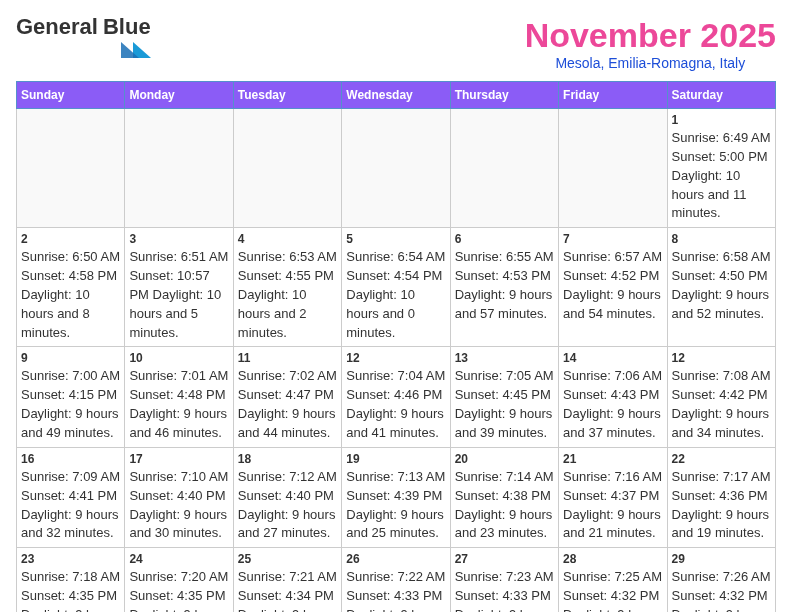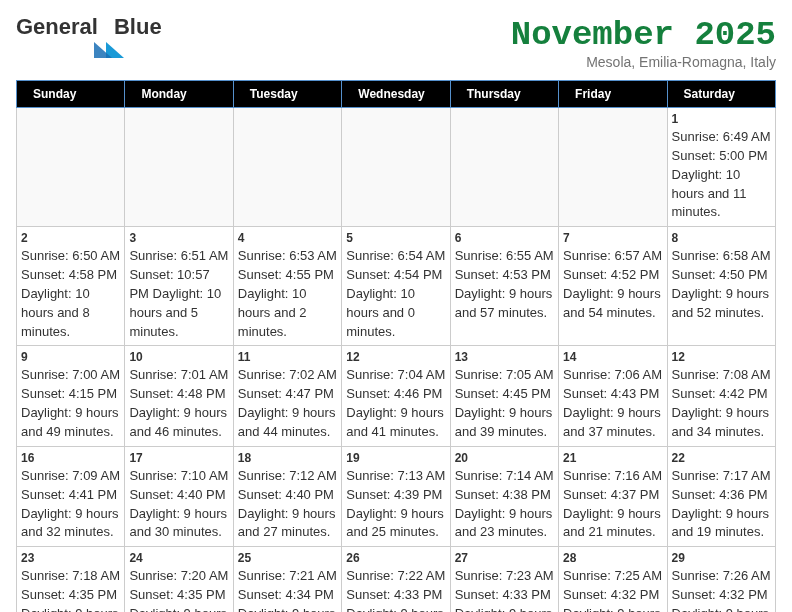--- a/index.html
+++ b/index.html
@@ -12,52 +12,52 @@
     }
     .header-area {
       display: flex;
       justify-content: space-between;
       align-items: flex-start;
       margin-bottom: 10px;
     }
     .logo {
       display: flex;
       flex-direction: column;
-      align-items: center;
+      align-items: flex-end;
     }
     .logo-text {
       font-size: 22px;
       font-weight: bold;
       color: #333;
       line-height: 1;
     }
     .title-area {
       text-align: right;
     }
     .month-title {
       font-size: 34px;
       font-weight: bold;
-      color: #15803d;
-      font-family: Liberation Mono, monospace;
+      color: #ec4899;
     }
     .location-title {
       font-size: 14px;
-      color: #737373;
+      color: #1d4ed8;
+      text-align: center;
     }
     .calendar {
       width: 100%;
       border-collapse: collapse;
       border: 1px solid #ccc;
     }
     .calendar th {
-      background: #000000;
+      background: #8b5cf6;
       color: #fff;
       font-size: 12px;
       font-weight: bold;
-      padding: 6px 16px;
+      padding: 6px 4px;
       border: 1px solid #5590cc;
       text-align: left;
     }
     .calendar td {
       border: 1px solid #ccc;
       vertical-align: top;
       padding: 4px 4px;
       width: 108px;
       min-height: 70px;
       font-size: 10px;
@@ -83,21 +83,21 @@
       height: 70px;
     }
   </style>
 </head>
 <body>
 
 <div class="header-area">
   <div class="logo">
     <div style="display:flex;align-items:center;">
       <span class="logo-text">General</span>
-      <span class="logo-text blue" style="margin-left:16px;">Blue</span>
+      <span class="logo-text blue" style="margin-left:5px;">Blue</span>
     </div>
     <div style="display:flex;align-items:flex-start;margin-top:2px;">
       <svg width="70" height="18" viewBox="0 0 70 18">
         <polygon points="52,2 70,18 52,18" fill="#1a9ad7"></polygon>
         <polygon points="40,2 58,18 40,18" fill="#1a6fb5" opacity="0.85"></polygon>
       </svg>
     </div>
   </div>
   <div class="title-area">
     <div class="month-title">November 2025</div>

